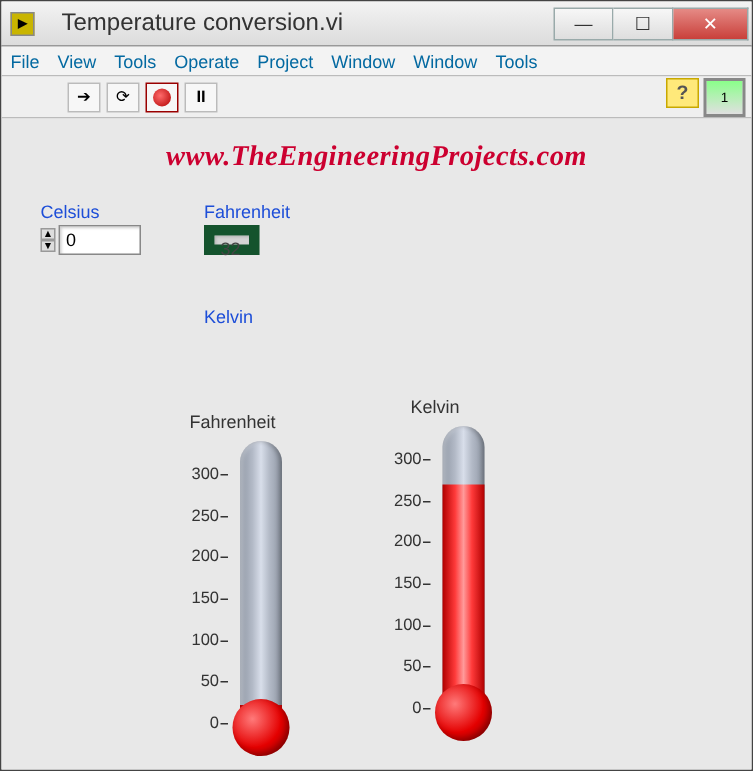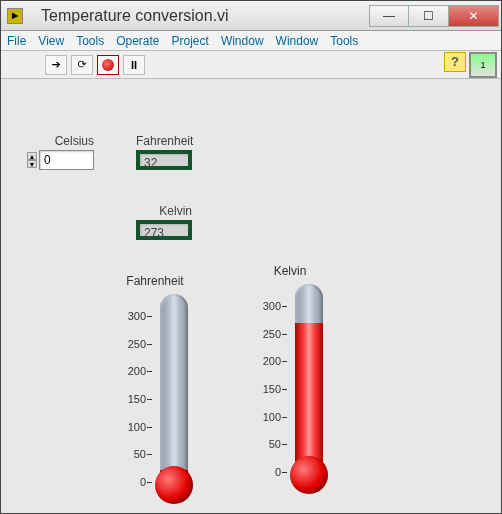--- a/index.html
+++ b/index.html
@@ -18,26 +18,26 @@
   .toolbar-left { display:flex; gap:4px; margin-left:40px; }
   .tb-btn { width:22px; height:20px; background:#f7f7f7; border:1px solid #bbb; display:flex; align-items:center; justify-content:center; font-size:11px; }
   .tb-abort { border-color:#990000; }
   .tb-abort-circle { width:12px; height:12px; border-radius:50%; background:radial-gradient(circle at 40% 40%, #ff6b6b, #b00000); }
   .toolbar-right { display:flex; gap:3px; }
   .help-btn { width:22px; height:20px; background:#ffe97a; border:1px solid #c8a800; display:flex; align-items:center; justify-content:center; font-weight:bold; color:#555; font-size:13px;}
   .icon-slot { width:28px; height:26px; border:2px solid #888; background:linear-gradient(#8aff8a,#e0e0e0); display:flex; align-items:center; justify-content:center; font-size:9px; color:#000;}
   .panel { flex:1; background:#e8e8e8; position:relative; overflow:hidden; }
   .watermark { position:absolute; top:15px; left:0; width:100%; text-align:center; color:#cc0030; font-family: "Times New Roman", serif; font-style: italic; font-weight:bold; font-size:19px; letter-spacing:0.3px;}
   .field-group { position:absolute; }
-  .lbl { font-size:12px; color:#404040; margin-bottom:2px;text-align:right; }
+  .lbl { font-size:12px; color:#1d4ed8; margin-bottom:2px; }
   .numeric-in { display:flex; align-items:center; }
   .spin { display:flex; flex-direction:column; margin-right:2px;}
   .spin div { width:10px; height:8px; font-size:7px; line-height:7px; text-align:center; background:#ddd; border:1px solid #999; cursor:pointer;}
   .numbox { width:55px; height:20px; background:#fff; border:1px solid #888; box-shadow: inset 1px 1px 2px rgba(0,0,0,0.2); padding:2px 4px; font-size:12px; }
-  .indic { width:56px; height:20px; background:#d4d4d4; border:4px solid #14532d; box-shadow: inset 1px 1px 2px rgba(0,0,0,0.15); padding:2px 4px; font-size:12px; color:#444; }
+  .indic { width:37px; height:20px; background:#d4d4d4; border:7px solid #14532d; box-shadow: inset 1px 1px 2px rgba(0,0,0,0.15); padding:2px 4px; font-size:12px; color:#444; }
   .thermo-group { position:absolute; }
   .thermo-lbl { font-size:12px; color:#333; text-align:center; margin-bottom:6px;}
   .thermo-body { display:flex; }
   .scale { display:flex; flex-direction:column; justify-content:space-between; height:178px; margin-top:16px; font-size:11px; color:#333; text-align:right; width:30px;}
   .scale div { position:relative; }
   .scale div::after { content:""; position:absolute; right:-6px; top:50%; width:5px; height:1px; background:#333;}
   .tube-wrap { position:relative; width:40px; height:210px; margin-left:8px;}
   .tube { position:absolute; left:6px; top:0; width:28px; height:186px; border-radius:14px 14px 4px 4px; background:linear-gradient(to right, #8e96a3 0%, #b3bac7 30%, #d8deea 50%, #b3bac7 70%, #8e96a3 100%); box-shadow: inset -2px 0 3px rgba(0,0,0,.25), inset 2px 0 3px rgba(255,255,255,.3);}
   .bulb { position:absolute; left:1px; bottom:0; width:38px; height:38px; border-radius:50%; background: radial-gradient(circle at 35% 35%, #ff7a7a, #e40000 55%, #990000); box-shadow: inset -2px -2px 4px rgba(0,0,0,.3);}
   .fill { position:absolute; left:6px; bottom:16px; width:28px; background:linear-gradient(to right, #b00000 0%, #ff3a3a 30%, #ff9a9a 50%, #ff3a3a 70%, #b00000 100%); border-radius:0 0 4px 4px;}
@@ -80,40 +80,40 @@
           <b>II</b>
         </div>
     </div>
     <div class="toolbar-right">
       <div class="help-btn">?</div>
       <div class="icon-slot">1</div>
     </div>
   </div>
 
   <div class="panel">
+    <div class="watermark">www.TheEngineeringProjects.com</div>
 
     <div class="field-group" style="top:55px; left:26px;">
       <div class="lbl">Celsius</div>
       <div class="numeric-in">
         <div class="spin">
           <div>▲</div>
           <div>▼</div>
         </div>
         <div class="numbox">0</div>
       </div>
     </div>
 
     <div class="field-group" style="top:55px; left:135px;">
       <div class="lbl">Fahrenheit</div>
       <div class="indic">32</div>
     </div>
 
     <div class="field-group" style="top:125px; left:135px;">
       <div class="lbl">Kelvin</div>
-      <div class="indic">273</div>
     </div>
 
     <div class="thermo-group" style="top:195px; left:115px;">
       <div class="thermo-lbl">Fahrenheit</div>
       <div class="thermo-body">
         <div class="scale">
           <div>300</div>
           <div>250</div>
           <div>200</div>
           <div>150</div>

